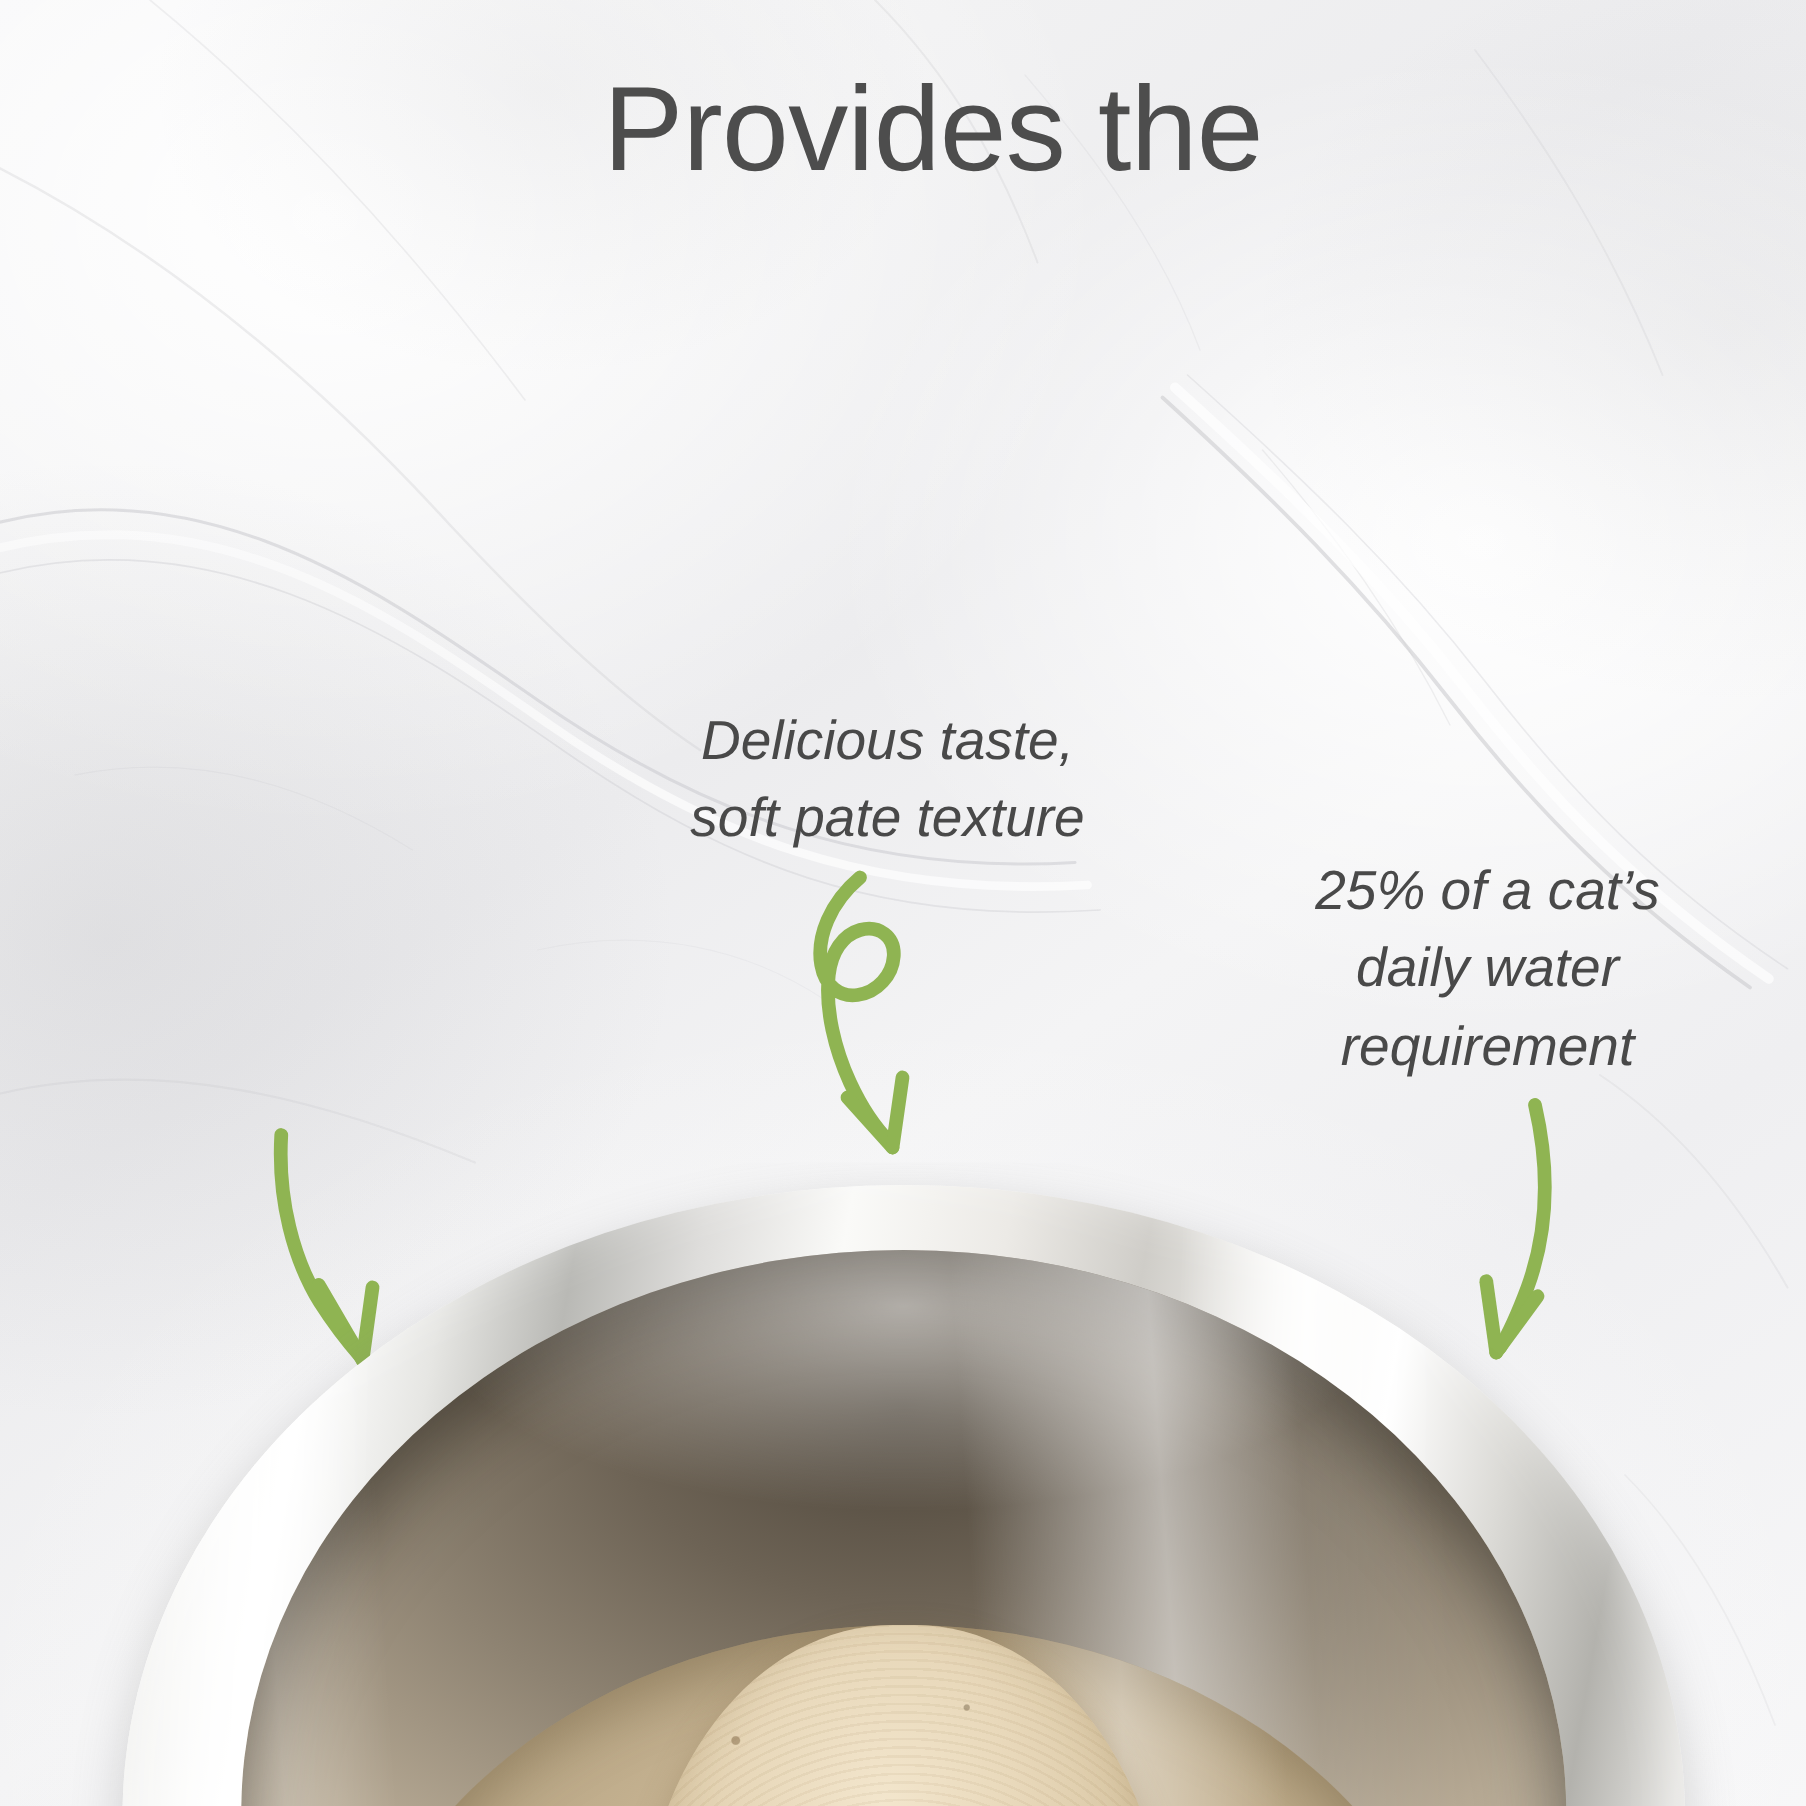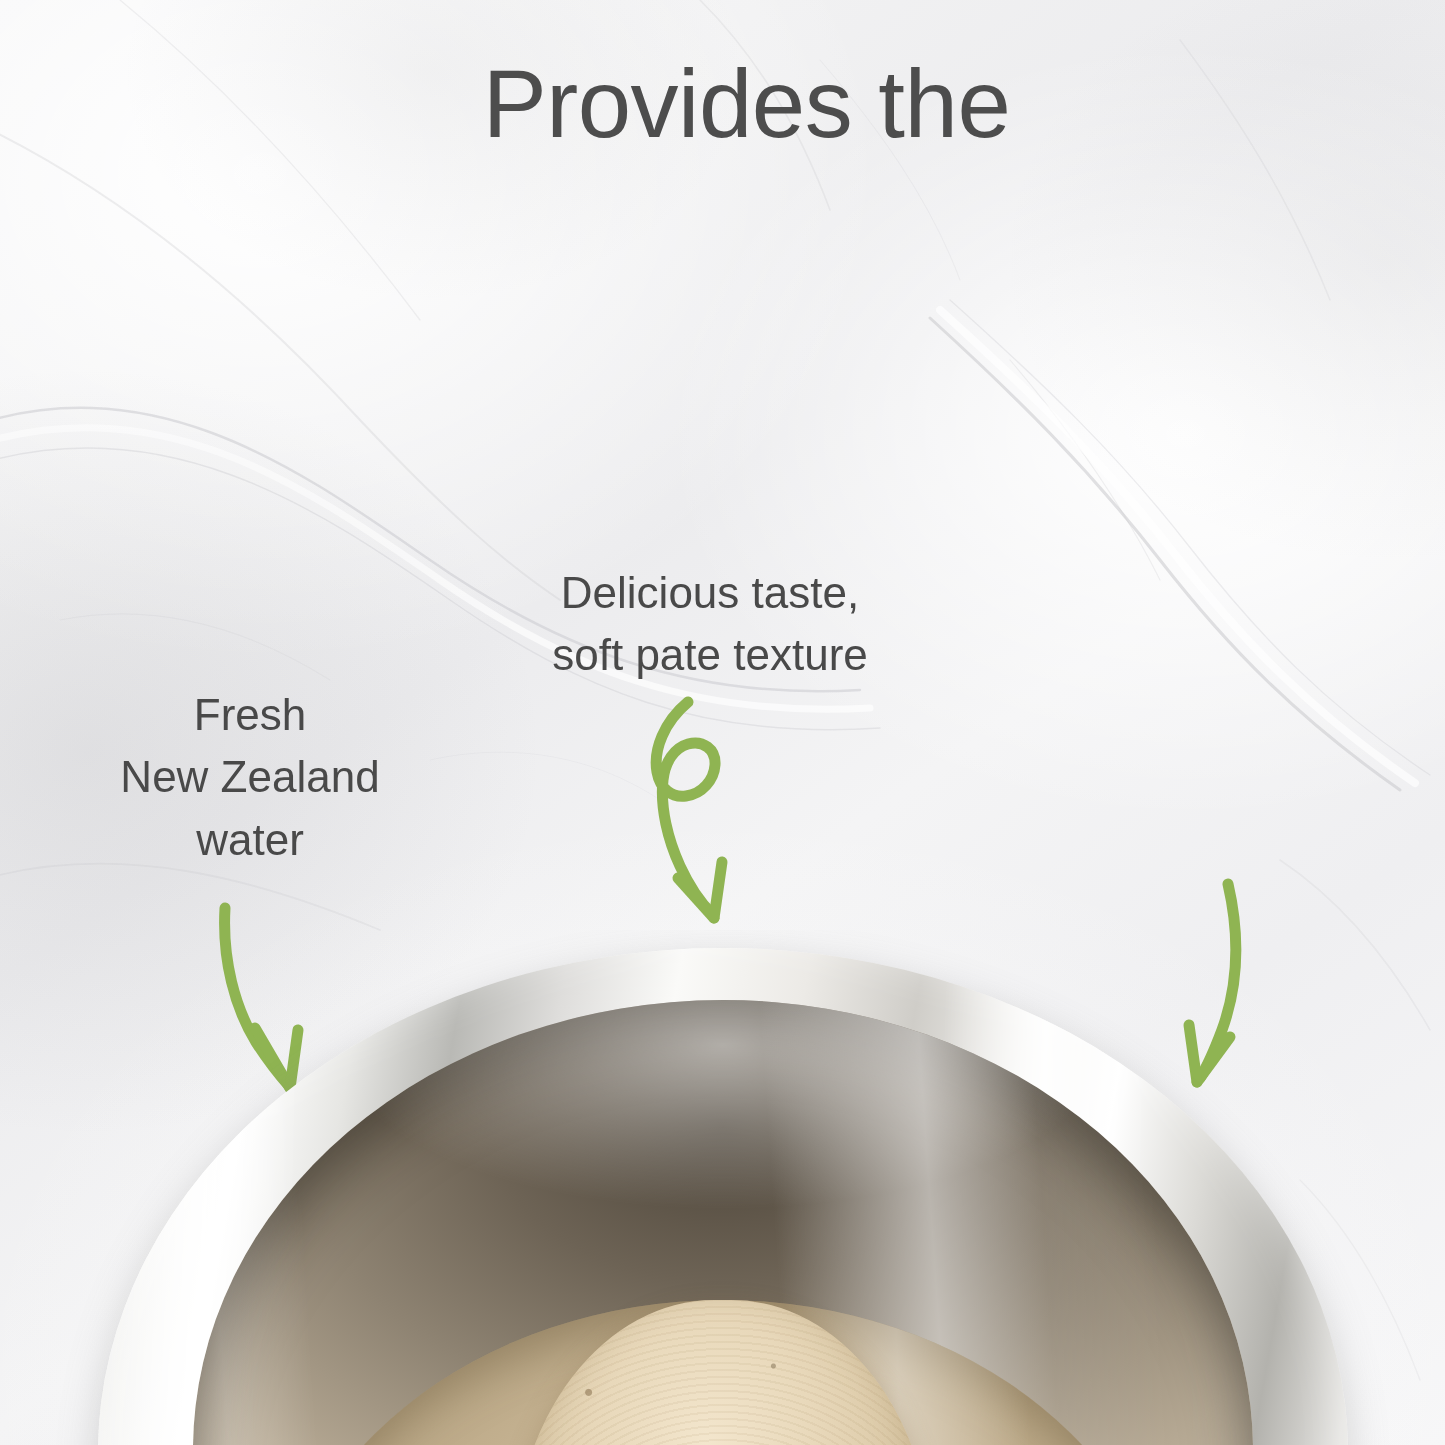--- a/index.html
+++ b/index.html
@@ -84,20 +84,21 @@
   
   .callout {
     position: absolute;
     color: #494949;
     font-size: 44px;
     font-weight: 400;
     line-height: 1.42;
     text-align: center;
     user-select: none;
     white-space: pre-line;
+    font-style: italic;
   }
   #callout-left  { left: 60px;  top: 684px; width: 380px; }
   #callout-mid   { left: 470px; top: 562px; width: 480px; }
   #callout-right { left: 1000px; top: 682px; width: 380px; }
 
   
   .arrow-layer {
     position: absolute;
     inset: 0;
     pointer-events: none;
@@ -275,27 +276,27 @@
       <path d="M940 310 C 1032 393, 1104 463, 1174 553 C 1244 643, 1313 713, 1415 783" stroke-width="8"></path>
     </g>
   </svg>
 
   <div class="marble-soft-shadow"></div>
 
   <div class="headline">
     <span class="hl-line1">Provides the</span>
   </div>
 
-  <div class="callout" id="callout-left">Fresh
-New Zealand
-water</div>
 
   <div class="callout" id="callout-mid">Delicious taste,
 soft pate texture</div>
 
+  <div class="callout" id="callout-right">25% of a cat’s
+daily water
+requirement</div>
 
   <svg class="arrow-layer" viewBox="0 0 1445 1445" preserveAspectRatio="none">
 
     <g fill="none" stroke="#8fb452" stroke-width="11" stroke-linecap="round" stroke-linejoin="round">
       <path d="M225 908 C 222 960, 235 1008, 256 1042 C 270 1064, 282 1078, 289 1086"></path>
       <path d="M255 1028 L 290 1088"></path>
       <path d="M290 1088 L 298 1030"></path>
     </g>
 
     <g fill="none" stroke="#8fb452" stroke-width="11" stroke-linecap="round" stroke-linejoin="round">

